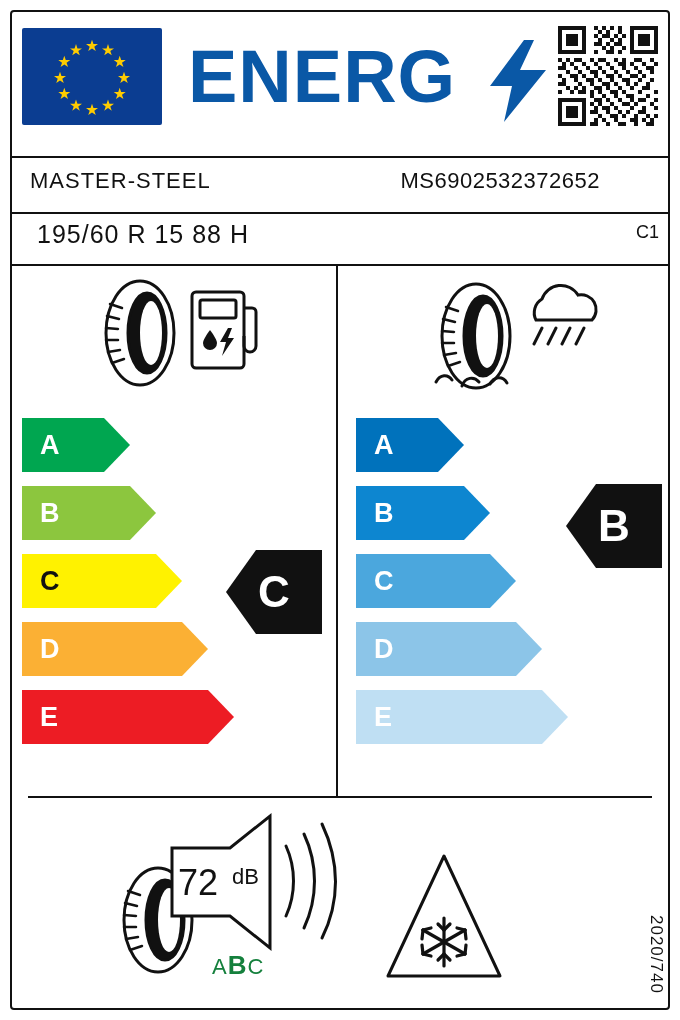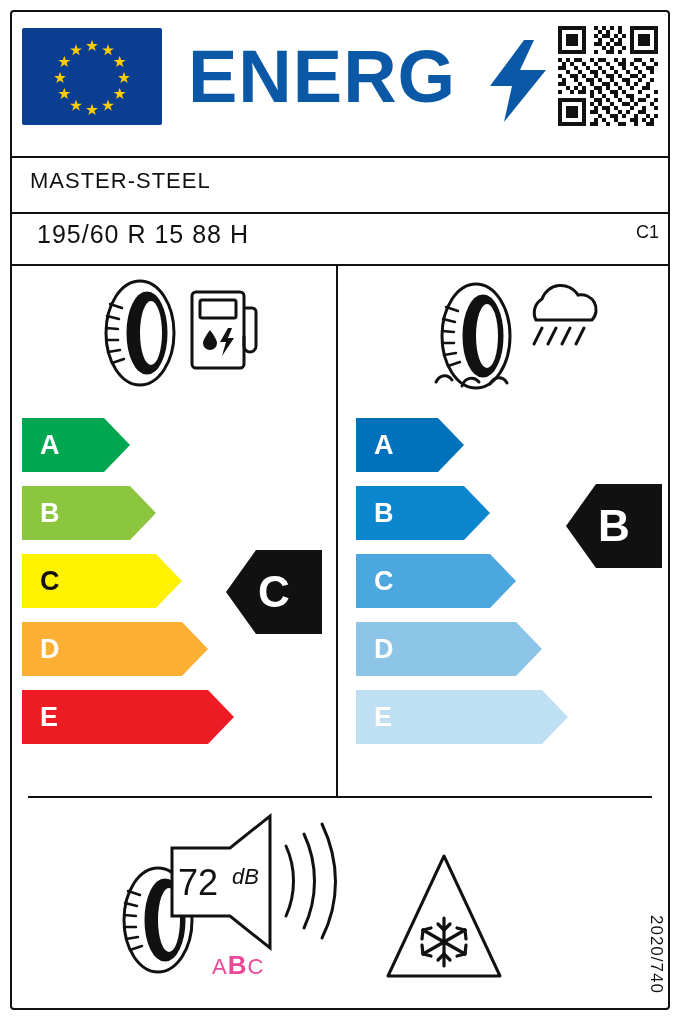--- a/index.html
+++ b/index.html
@@ -196,27 +196,26 @@
     left: 178px; top: 862px;
     font-size: 36px;
     color: #111;
     font-weight: normal;
   }
   .noise-unit {
     position: absolute;
     left: 232px; top: 864px;
     font-size: 22px;
     color: #111;
-    font-style: italic;
   }
   .noise-classes {
     position: absolute;
     left: 212px; top: 950px;
     font-size: 22px;
-    color: #ec4899;
+    color: #15803d;
     letter-spacing: 1px;
   }
   .noise-classes b { font-size: 26px; font-weight: bold; }
 
   .snow {
     position: absolute;
     left: 382px; top: 852px;
     width: 124px; height: 130px;
   }
 
@@ -429,20 +428,21 @@
           <rect x="19" y="24" width="1" height="1"></rect>
           <rect x="22" y="24" width="2" height="1"></rect>
       </g>
     </svg>
   </div>
 
   <div class="hr" style="left:12px; top:156px; width:656px;"></div>
 
   <div class="brandrow">
     <div class="brand">MASTER-STEEL</div>
+    <div class="code">MS6902532372652</div>
   </div>
   <div class="hr" style="left:12px; top:212px; width:656px;"></div>
 
   <div class="sizerow">
     <div class="size">195/60 R 15 88 H</div>
     <div class="classcode">C1</div>
   </div>
   <div class="hr" style="left:12px; top:264px; width:656px;"></div>
 
   <div class="vr" style="left:336px; top:266px; height:530px;"></div>

